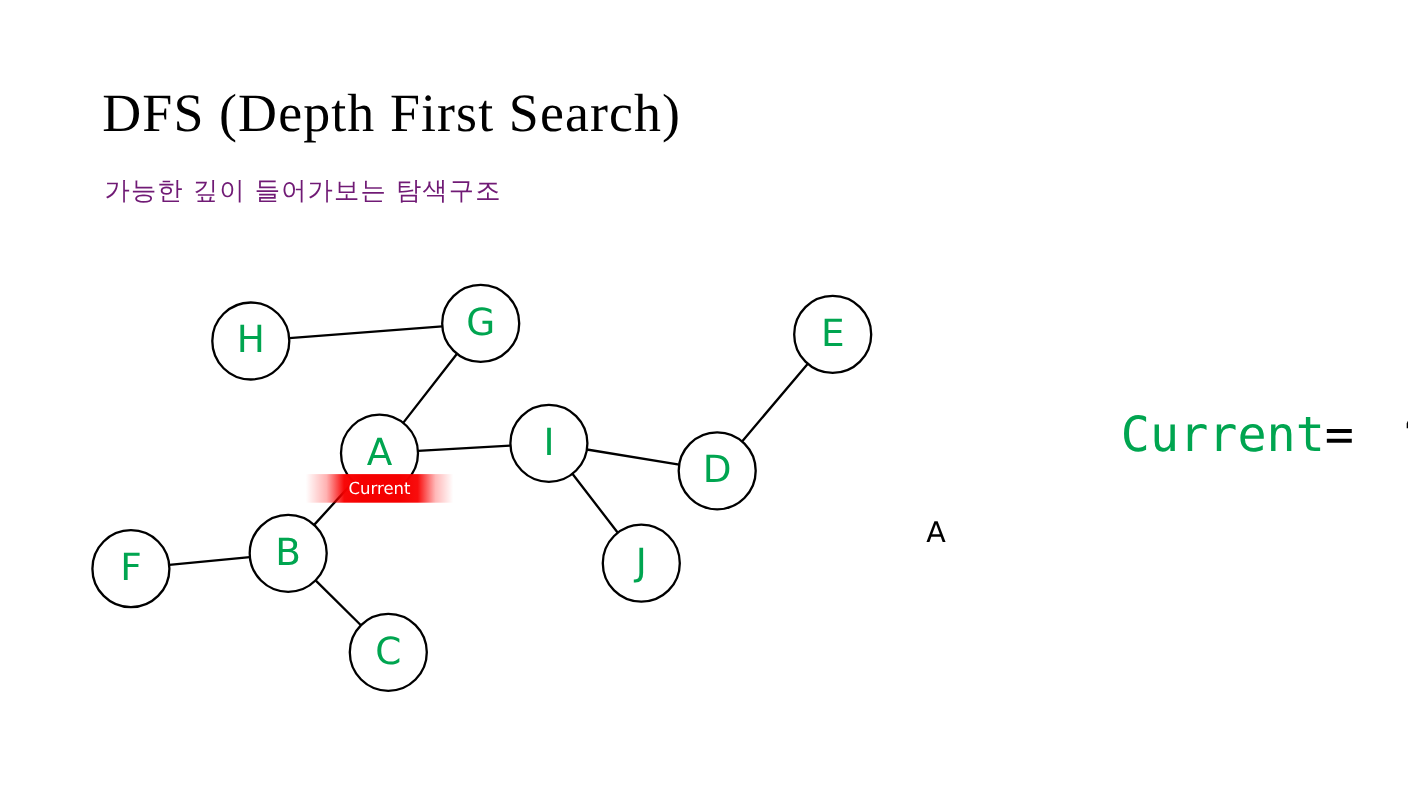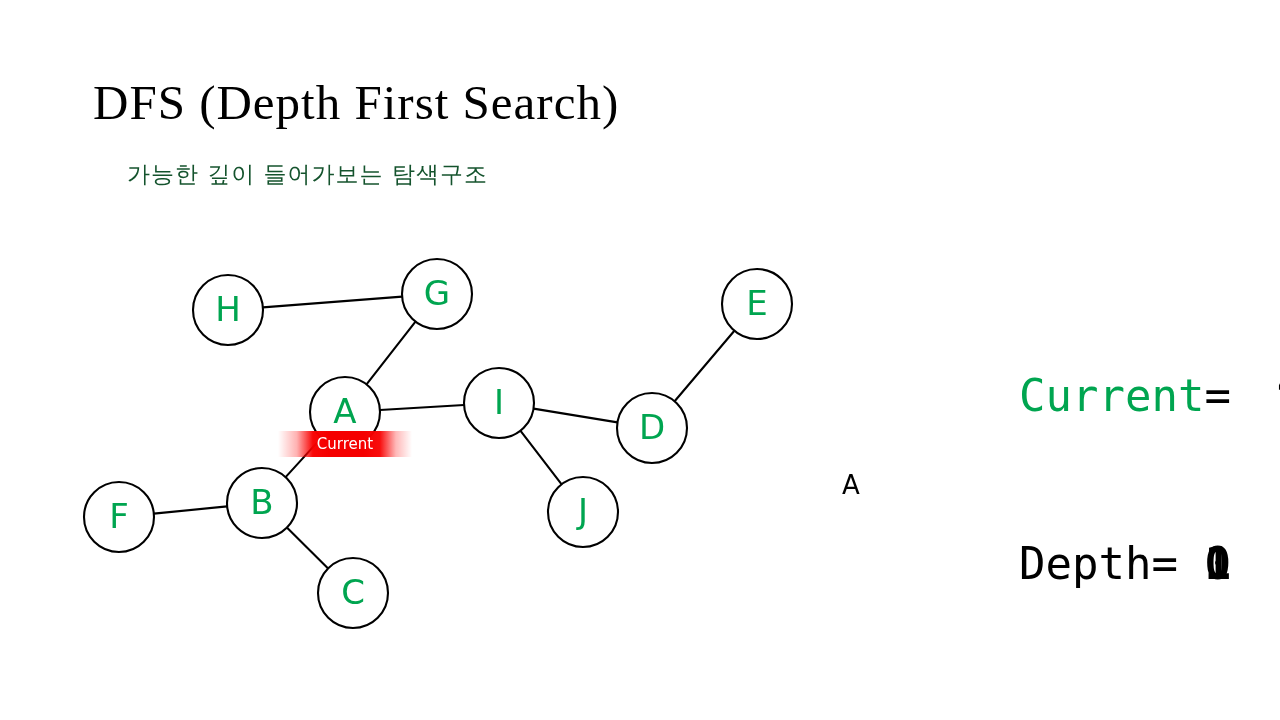--- a/index.html
+++ b/index.html
@@ -33,23 +33,22 @@
     font-weight: 400;
   }
   #subtitle {
     position: absolute;
     left: 95px;
     top: 163px;
     font-family: "DejaVu Sans", sans-serif;
     font-size: 23px;
     line-height: 1.0;
     letter-spacing: 1px;
-    color: #14532d;
-    white-space: pre;
-    margin-left: 32px;
+    color: #701a75;
+    white-space: pre;
   }
 
   
   #graph {
     position: absolute;
     left: 0;
     top: 0;
     width: 1280px;
     height: 720px;
     pointer-events: none;
@@ -218,21 +217,18 @@
   <div id="current-badge">
     <span class="badge-text">Current</span>
   </div>
 
   <div id="status-panel">
 
     <div class="status-line">
       <span class="key-green">Current</span><span class="eq">=</span><span id="current-value-wrap"><span class="quote">‘</span><span class="stack-glyph" id="current-value-glyph"><span>A</span><span>B</span><span>C</span><span>D</span></span></span>
     </div>
 
-    <div class="status-line">
-      <span class="key-black">Depth</span><span class="eq">=</span> <span class="stack-glyph" id="depth-value-glyph"><span>0</span><span>1</span></span>
-    </div>
 
   </div>
 
   <div id="stack-trace">A</div>
 
 </div>
 
 </body></html>

